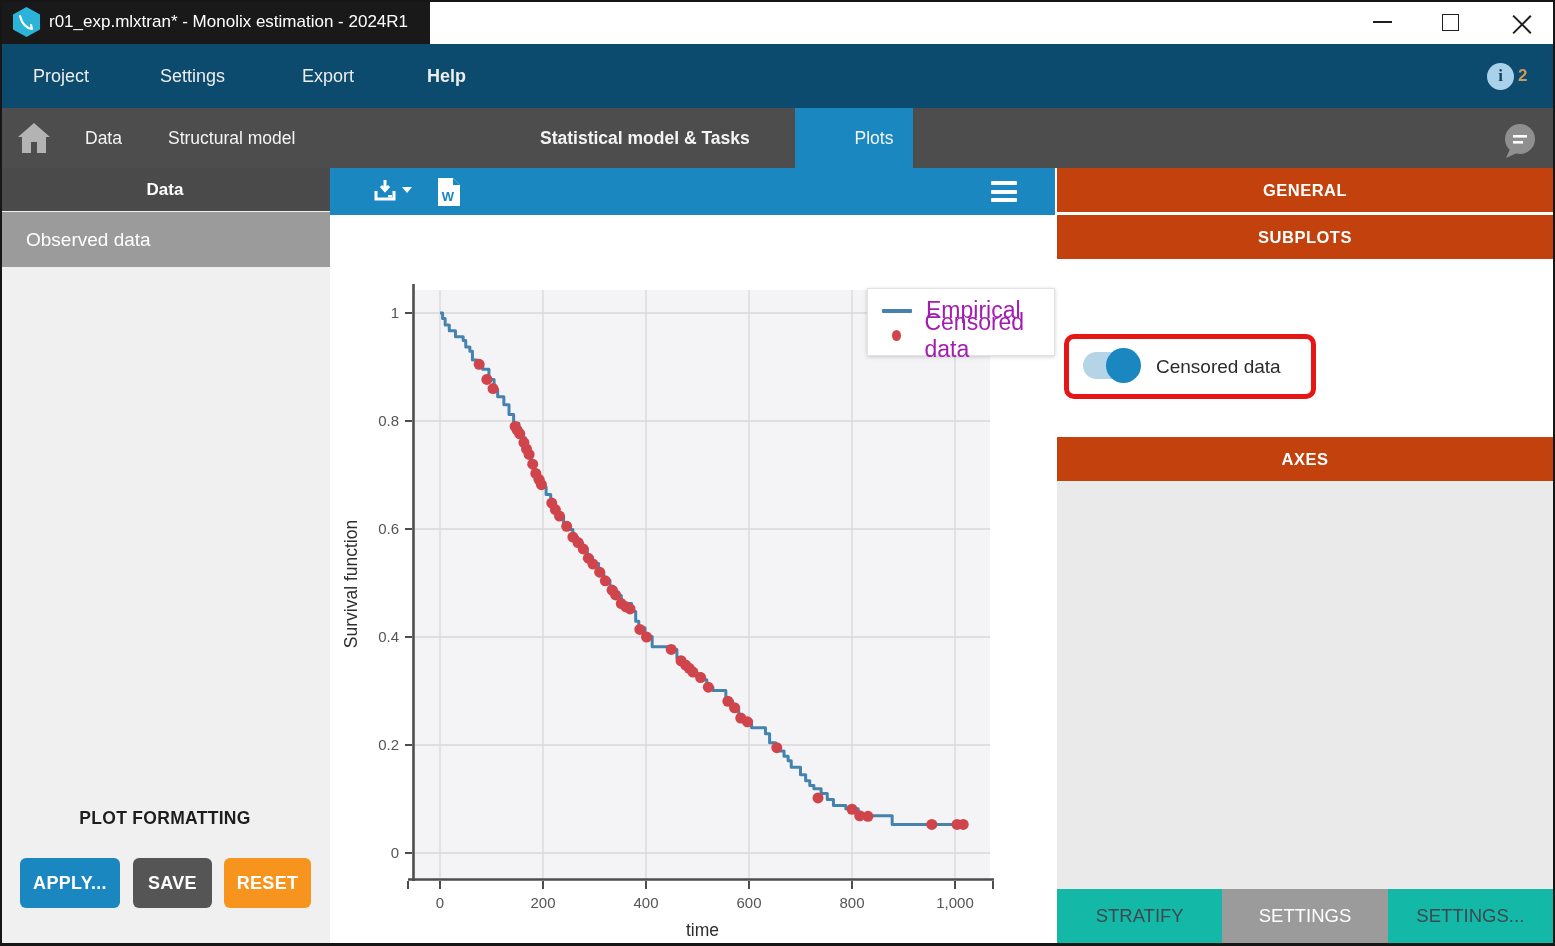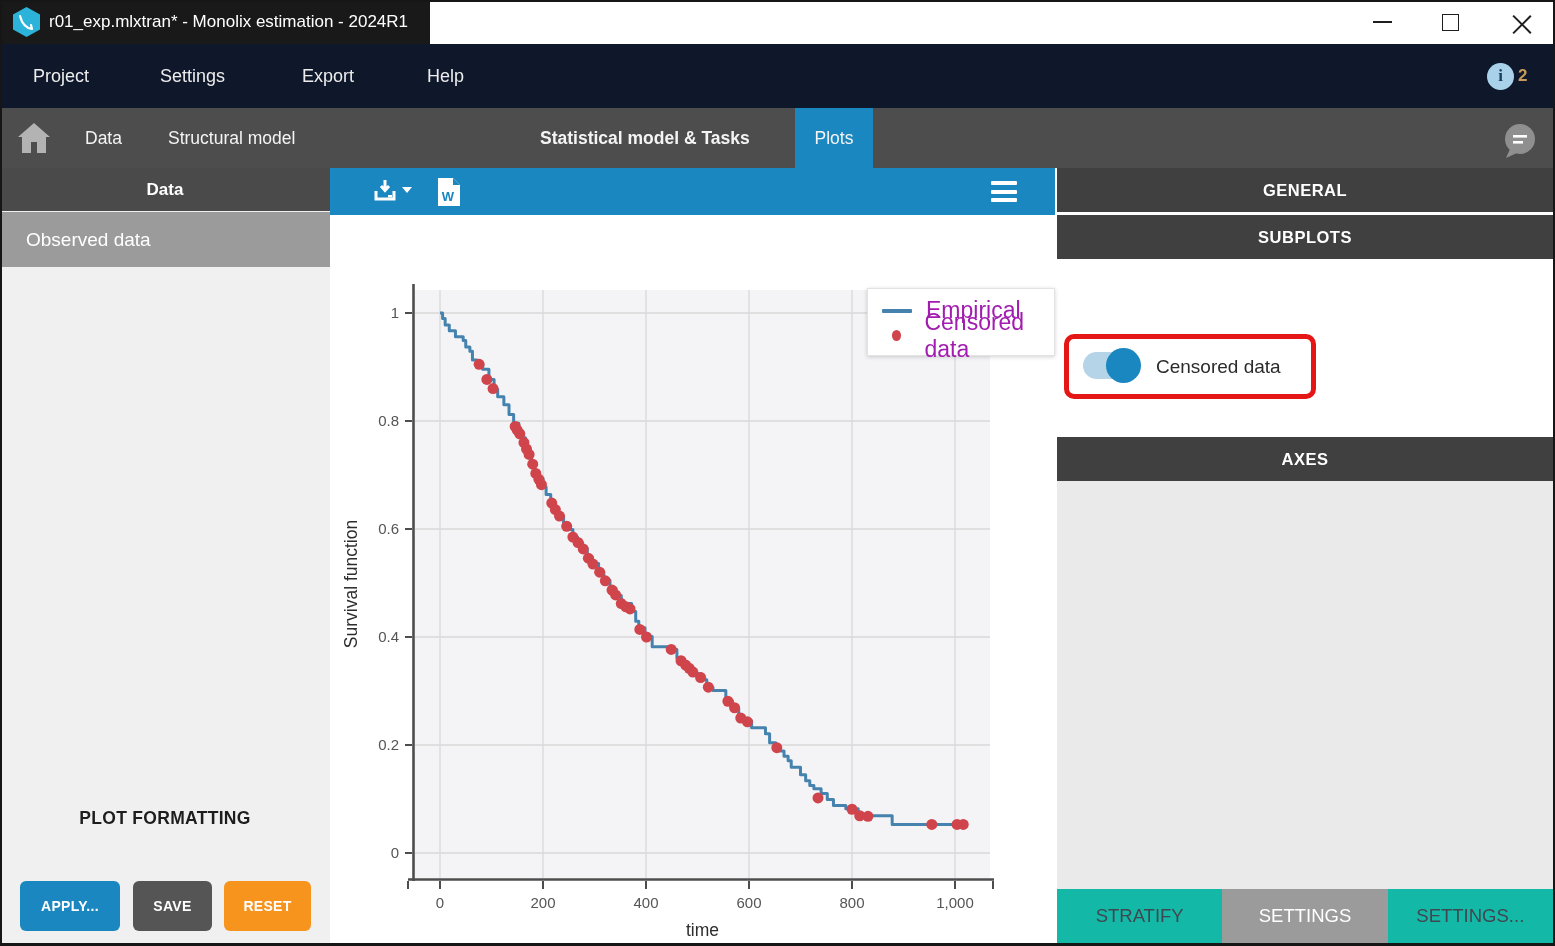--- a/index.html
+++ b/index.html
@@ -20,61 +20,61 @@
   .app-logo{width:27px;height:30px;margin-left:13px;}
   .title-text{color:#ffffff;font-size:17px;margin-left:9px;white-space:nowrap;}
   .winbtn{top:0;height:44px;width:46px;display:flex;align-items:center;justify-content:center;}
   .min-glyph{width:19px;height:0;border-top:2px solid #1f1f1f;}
   .max-glyph{width:15px;height:15px;border:1.6px solid #1f1f1f;}
   .close-glyph{position:relative;width:18px;height:18px;}
   .close-glyph:before,.close-glyph:after{content:"";position:absolute;left:8px;top:-1px;width:1.8px;height:25px;background:#1f1f1f;}
   .close-glyph:before{transform:rotate(45deg);}
   .close-glyph:after{transform:rotate(-45deg);}
   
-  .menubar{left:0;top:44px;width:1555px;height:64px;background:#0f172a;}
+  .menubar{left:0;top:44px;width:1555px;height:64px;background:#0c4a6e;}
   .menu-item{top:0;height:64px;display:flex;align-items:center;color:#ededed;font-size:18px;cursor:default;}
   .info-wrap{left:1487px;top:16px;height:32px;display:flex;align-items:center;}
   .info-circle{width:27px;height:27px;border-radius:50%;background:#a9d2ea;color:#17425f;
     font-weight:bold;font-size:17px;display:flex;align-items:center;justify-content:center;font-family:"Liberation Serif",serif;}
   .info-badge{color:#c89a5c;font-size:17px;font-weight:bold;margin-left:4px;}
   
   .tabbar{left:0;top:108px;width:1555px;height:60px;background:#4d4d4d;}
   .tab-label{top:0;height:60px;display:flex;align-items:center;color:#f4f4f4;font-size:17.5px;}
   .tab-bold{font-weight:bold;}
-  .tab-active{background:#1a87c0;justify-content:center;}
+  .tab-active{background:#1a87c0;justify-content:center;padding-left:40px;}
   .home-icon{left:18px;top:15px;width:32px;height:30px;}
   .chat-icon{left:1500px;top:123px;width:38px;height:37px;}
   
   .sidebar{left:0;top:168px;width:330px;height:775px;background:#f0f0f0;}
   .side-header{left:0;top:0;width:330px;height:43px;background:#4a4a4a;color:#ffffff;
     font-weight:bold;font-size:17px;display:flex;align-items:center;justify-content:center;}
   .side-item{left:0;width:368px;height:55px;display:flex;align-items:center;padding-left:26px;box-sizing:border-box;font-size:19px;}
   .side-item-active{top:44px;background:#9b9b9b;color:#ffffff;}
   .side-item-idle{top:100px;background:#d6dce2;color:#4d565e;}
   .pf-title{left:0;top:640px;width:330px;text-align:center;font-weight:bold;font-size:17.5px;color:#1d1d1d;letter-spacing:.3px;}
-  .pf-btn{top:690px;height:50px;border-radius:6px;color:#ffffff;font-weight:bold;font-size:14px;
-    display:flex;align-items:center;justify-content:center;letter-spacing:.3px;cursor:pointer;border:none;margin-top:23px;}
+  .pf-btn{top:690px;height:50px;border-radius:6px;color:#ffffff;font-weight:bold;font-size:18px;
+    display:flex;align-items:center;justify-content:center;letter-spacing:.3px;cursor:pointer;border:none;}
   
   .plotcard{left:330px;top:168px;width:725px;height:775px;background:#ffffff;}
   .plot-toolbar{left:0;top:0;width:725px;height:47px;background:#1a87c0;display:flex;align-items:center;}
   .tb-download{margin-left:44px;width:40px;height:26px;position:relative;}
   .tb-word{margin-left:24px;width:22px;height:28px;position:relative;}
   .tb-burger{position:absolute;right:38px;top:13px;width:26px;height:21px;display:flex;flex-direction:column;justify-content:space-between;}
   .tb-burger span{display:block;height:4px;background:#ffffff;border-radius:1px;}
   .chart-wrap{left:0;top:47px;width:725px;height:728px;}
   
   .legend{left:537px;top:73px;width:188px;height:68px;background:#ffffff;border:1px solid #e3e3e3;
     box-shadow:0 1px 4px rgba(0,0,0,.18);box-sizing:border-box;padding:9px 0 0 14px;z-index:5;}
   .legend-row{display:flex;align-items:center;height:25px;}
   .legend-line{width:30px;height:4px;border-radius:1px;margin-right:14px;}
   .legend-dot{width:11px;height:11px;border-radius:50%;margin:0 23px 0 10px;}
   .legend-text{font-size:23px;color:#a21caf;}
   
   .rightpanel{left:1057px;top:168px;width:496px;height:775px;background:#ffffff;}
-  .rp-bar{left:0;width:496px;height:44px;background:#404040;color:#ffffff;font-weight:bold;font-size:16.5px;
+  .rp-bar{left:0;width:496px;height:44px;background:#c2410c;color:#ffffff;font-weight:bold;font-size:16.5px;
     display:flex;align-items:center;justify-content:center;letter-spacing:.5px;cursor:pointer;}
   .rp-gray{left:0;top:481px;width:496px;height:408px;background:#eaeaea;}
   .toggle-row{left:0;top:144px;width:496px;height:125px;background:#ffffff;}
   .toggle-track{left:26px;top:40px;width:57px;height:27px;background:#b5d4e8;border-radius:14px;}
   .toggle-knob{left:49px;top:36px;width:35px;height:35px;background:#1a87c0;border-radius:50%;}
   .toggle-label{left:99px;top:44px;font-size:19px;color:#2b2b2b;}
   .red-annot{left:7px;top:22px;width:252px;height:65px;border:5px solid #e51616;border-radius:10px;box-sizing:border-box;z-index:6;}
   .rp-tabs{left:0;top:721px;width:496px;height:54px;background:#14b8a6;display:flex;}
   .rp-tab{width:166px;height:54px;display:flex;align-items:center;justify-content:center;font-size:18.5px;color:#3f4850;cursor:pointer;}
   .rp-tab-active{background:#9b9b9b;color:#ffffff;}
@@ -99,21 +99,21 @@
     </div>
   <div class="abs winbtn" style="left:1499px;">
       <div class="close-glyph"></div>
     </div>
 </div>
 
 <div class="abs menubar">
   <div class="abs menu-item" style="left:33px;">Project</div>
   <div class="abs menu-item" style="left:160px;">Settings</div>
   <div class="abs menu-item" style="left:302px;">Export</div>
-  <div class="abs menu-item" style="left:427px;">Help</div>
+  <div class="abs menu-item" style="left:427px;font-weight:bold;">Help</div>
   <div class="abs info-wrap">
     <div class="info-circle">i</div>
     <div class="info-badge">2</div>
   </div>
 </div>
 
 <div class="abs tabbar">
   <svg class="abs home-icon" viewBox="0 0 32 30">
     <polygon points="16,0 32,14 28,14 28,30 19,30 19,19 13,19 13,30 4,30 4,14 0,14" fill="#b3b3b3"></polygon>
   </svg>

